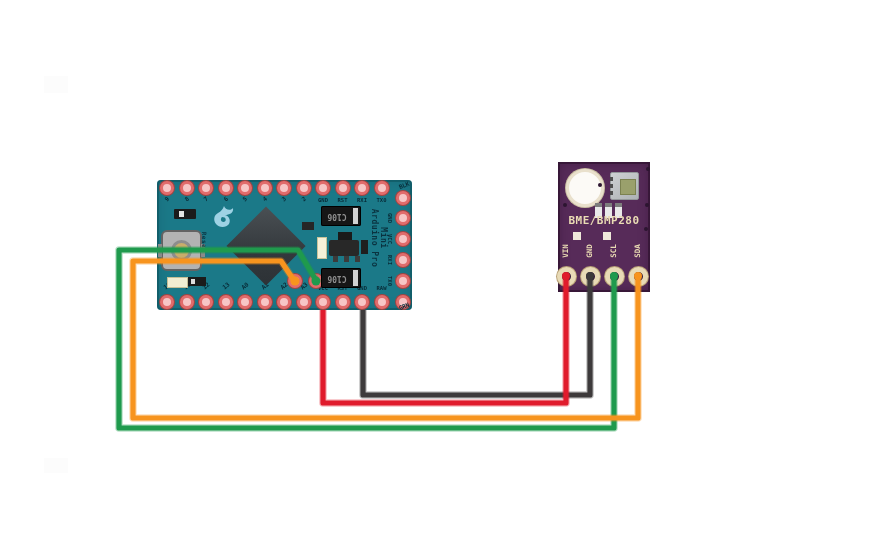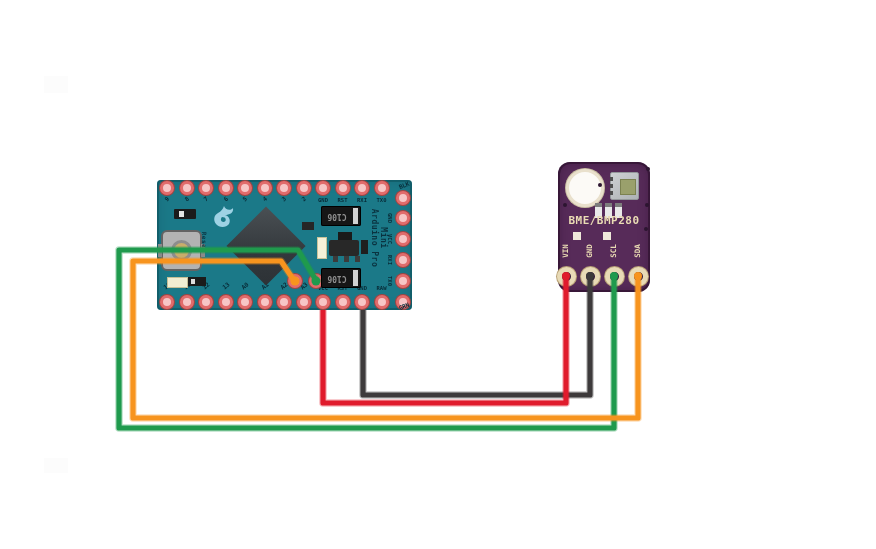--- a/index.html
+++ b/index.html
@@ -27,21 +27,21 @@
        background:linear-gradient(135deg,#4a5054 0%,#33383c 60%,#2d3236 100%);transform:rotate(45deg)}
   .cap{position:absolute;width:40px;height:20px;background:#161616;border-radius:2px;
        box-shadow:inset 0 0 0 1px #000}
   .cap .cs{position:absolute;right:3px;top:2px;width:5px;height:16px;background:#d2d2d2}
   .cap .ct{position:absolute;left:0;top:6px;width:32px;text-align:center;
            font:700 8px "DejaVu Sans Mono",monospace;color:#8f8f8f;transform:rotate(180deg);line-height:1}
   .cmp{position:absolute}
 
   
   #sensor{position:absolute;left:558px;top:162px;width:92px;height:130px;
-          background:#572b59;border-radius:12px;
+          background:#572b59;border-radius:0;
           box-shadow:inset 0 0 0 2px rgba(30,8,32,.45), inset 0 0 12px rgba(25,5,28,.35)}
   .sp{position:absolute;width:9px;height:9px;border-radius:50%;background:#33193a;
       border:5px solid #e8dab6;box-shadow:0 0 0 1px #b9a277}
   .sl{position:absolute;font:700 7.5px "DejaVu Sans Mono",monospace;color:#eadcb4;
       transform:translate(-50%,-50%) rotate(-90deg);white-space:nowrap;line-height:1}
   .st{position:absolute;left:50%;top:52px;transform:translateX(-50%);
       font:700 11px "DejaVu Sans Mono",monospace;color:#eadcb4;letter-spacing:.5px;white-space:nowrap}
   .via{position:absolute;width:4px;height:4px;border-radius:50%;background:#2c1530}
   .pas{position:absolute;width:7px;height:11px;background:#e9e9e9;border-top:4px solid #7d7d7d}
 

